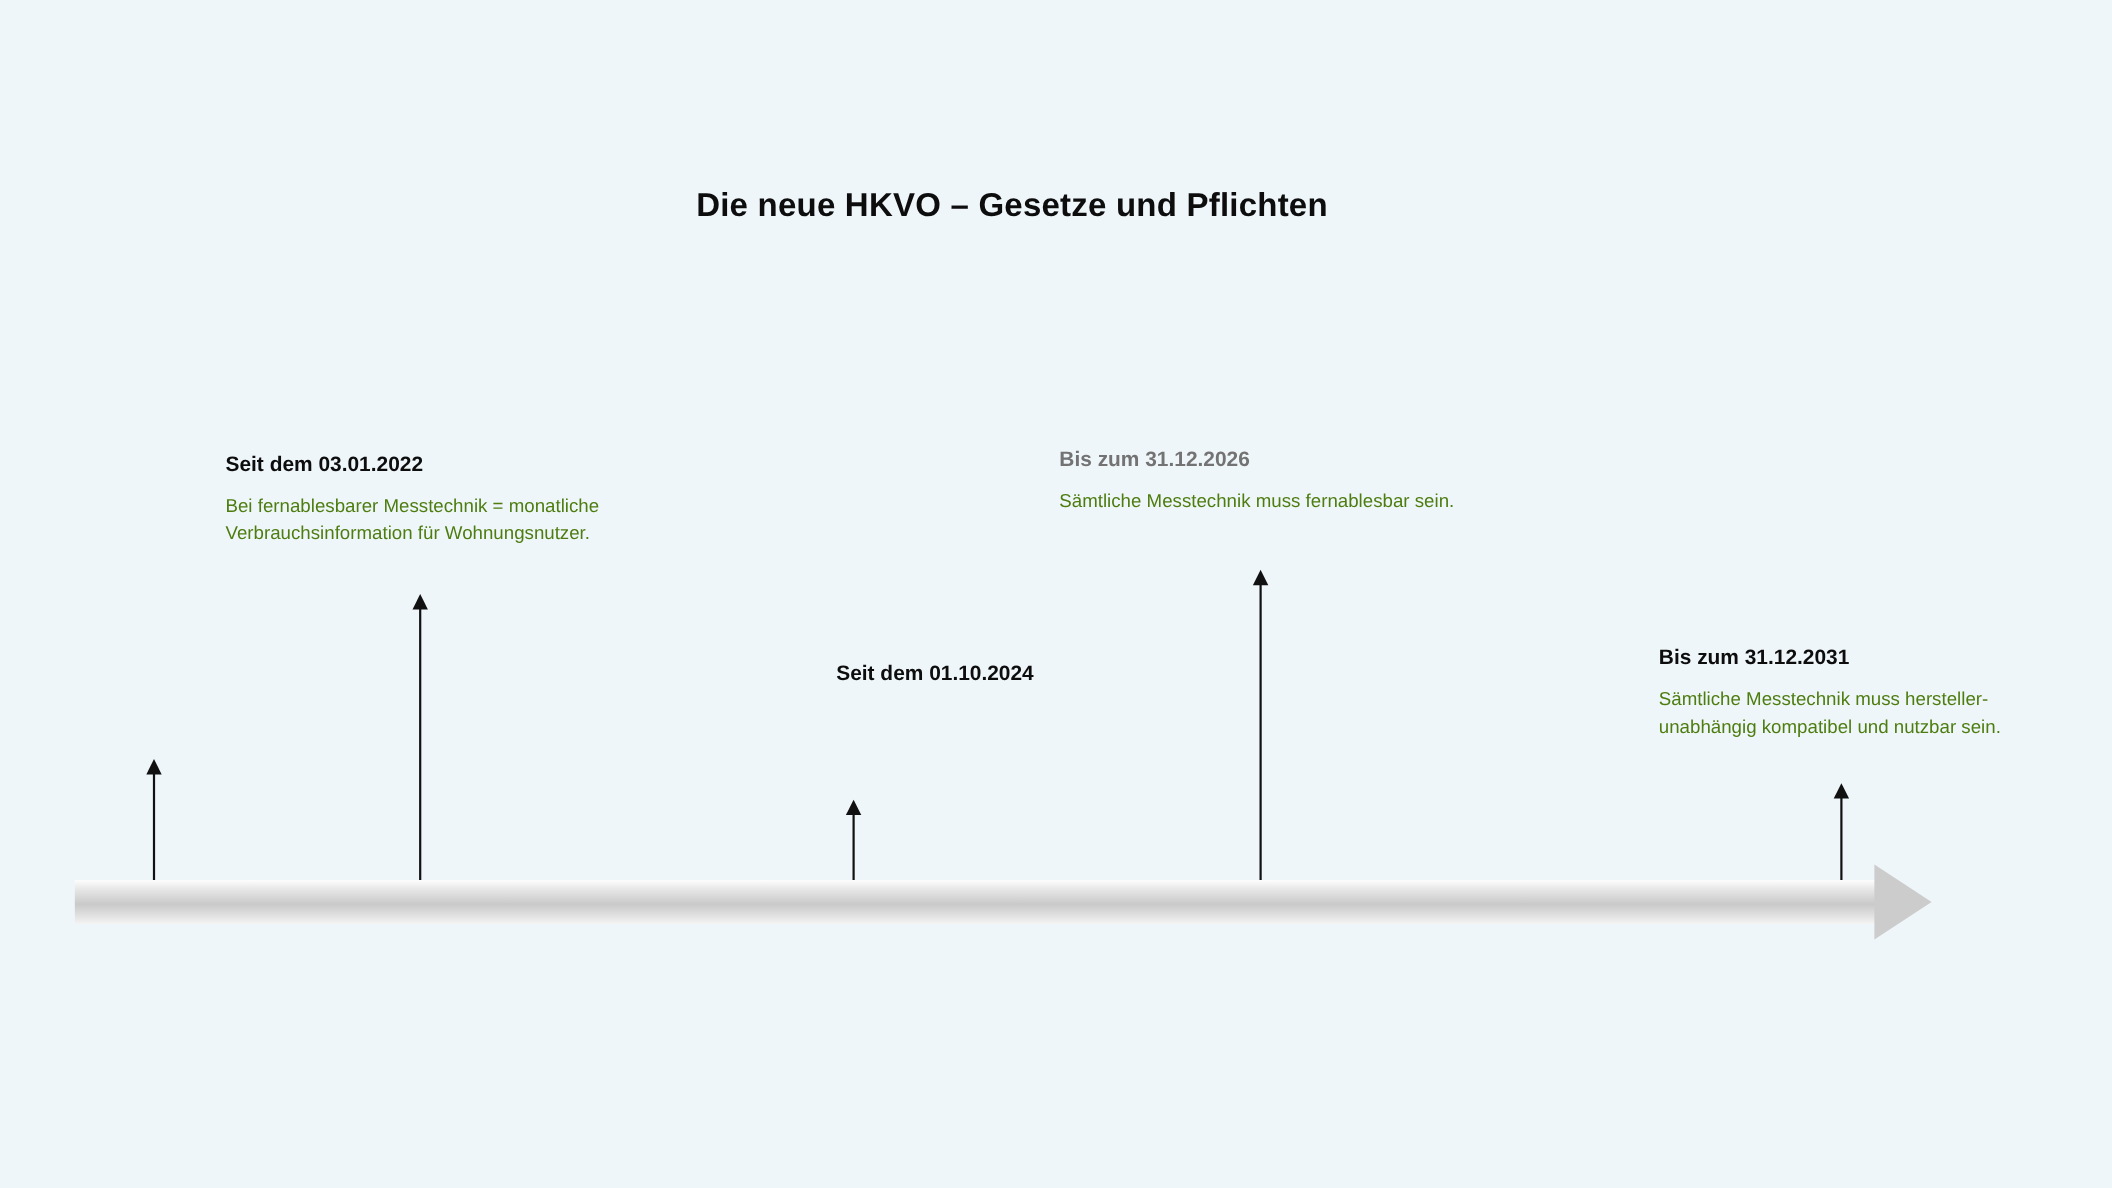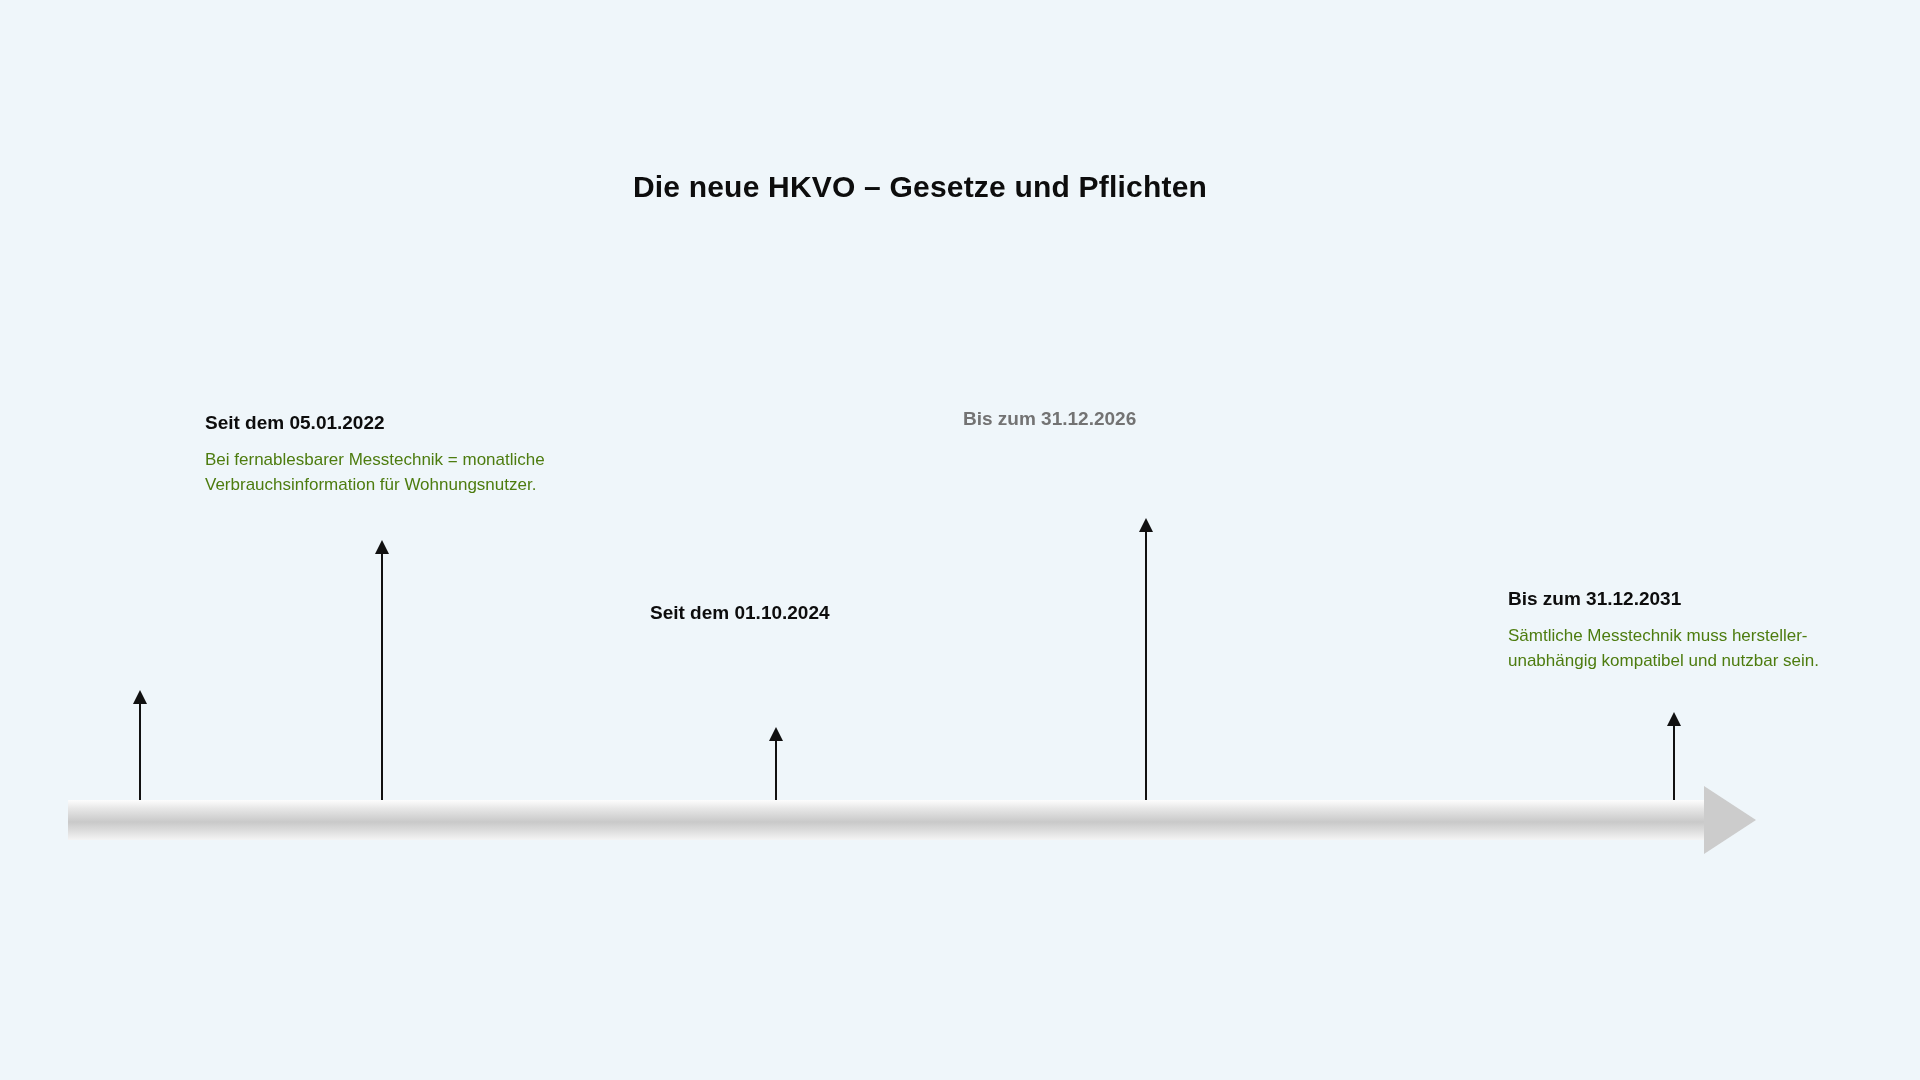--- a/index.html
+++ b/index.html
@@ -118,39 +118,40 @@
   <div class="stem" style="left:133px; top:690px; height:110px;">
     <div class="tip"></div>
     <div class="line"></div>
   </div>
 
   <div class="stem" style="left:375px; top:540px; height:260px;">
     <div class="tip"></div>
     <div class="line"></div>
   </div>
   <div class="milestone" style="left:205px; top:412px; width:450px;">
-    <div class="ms-date">Seit dem 05.01.2022</div>
+    <div class="ms-date">Seit dem 03.01.2022</div>
     <div class="ms-desc">Bei fernablesbarer Messtechnik = monatliche
 Verbrauchsinformation für Wohnungsnutzer.</div>
   </div>
 
   <div class="stem" style="left:769px; top:727px; height:73px;">
     <div class="tip"></div>
     <div class="line"></div>
   </div>
-  <div class="milestone" style="left:650px; top:602px; width:400px;">
+  <div class="milestone" style="left:650px; top:602px; width:400px;text-align:center;">
     <div class="ms-date">Seit dem 01.10.2024</div>
   </div>
 
   <div class="stem" style="left:1139px; top:518px; height:282px;">
     <div class="tip"></div>
     <div class="line"></div>
   </div>
   <div class="milestone" style="left:963px; top:408px; width:500px;">
     <div class="ms-date accent">Bis zum 31.12.2026</div>
+    <div class="ms-desc">Sämtliche Messtechnik muss fernablesbar sein.</div>
   </div>
 
   <div class="stem" style="left:1667px; top:712px; height:88px;">
     <div class="tip"></div>
     <div class="line"></div>
   </div>
   <div class="milestone" style="left:1508px; top:588px; width:420px;">
     <div class="ms-date">Bis zum 31.12.2031</div>
     <div class="ms-desc">Sämtliche Messtechnik muss hersteller-
 unabhängig kompatibel und nutzbar sein.</div>

